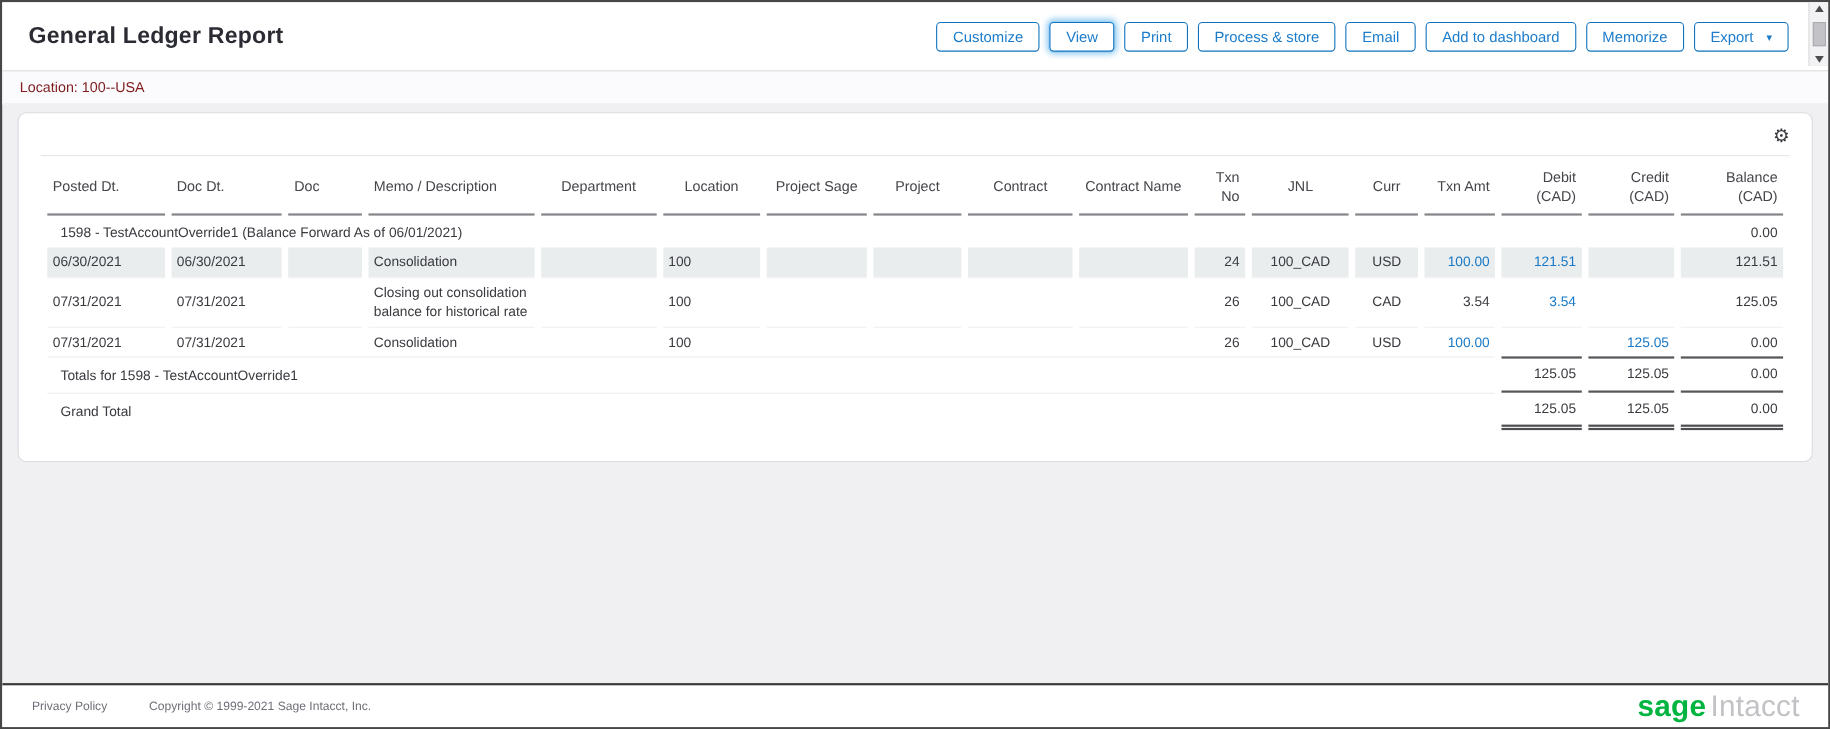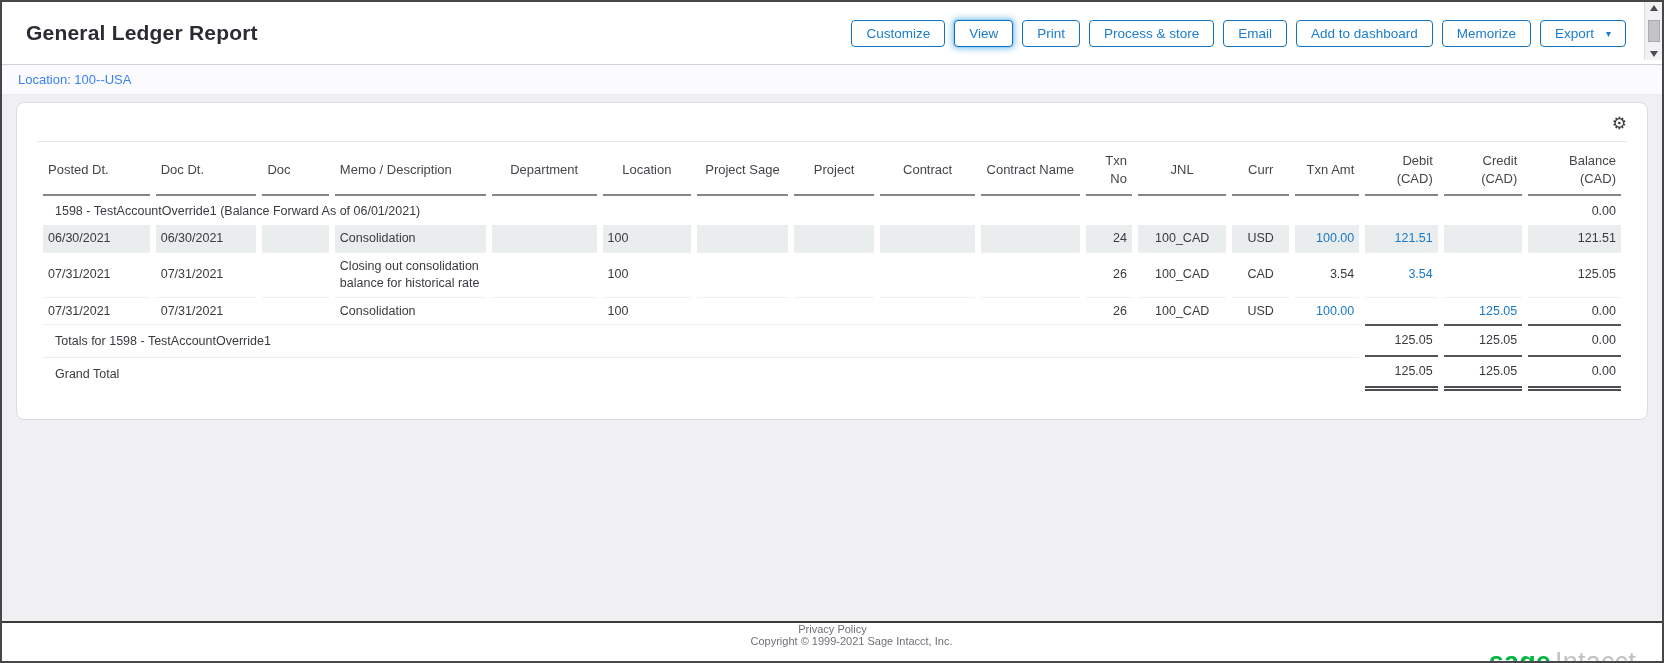--- a/index.html
+++ b/index.html
@@ -32,21 +32,21 @@
     padding:3px 0;
   }
   .sb-arrow { width:0; height:0; border-left:4px solid transparent; border-right:4px solid transparent; }
   .sb-arrow.up   { border-bottom:6px solid #4c4c50; }
   .sb-arrow.down { border-top:6px solid #4c4c50; }
   .sb-thumb { width:12px; height:22px; background:#c3c3c7; border:1px solid #ababaf; }
 
   
   .locationbar {
     height:30px; background:#fbfbfd; display:flex; align-items:center;
-    padding:0 16px; font-size:13px; color:#3b82f6; border-bottom:1px solid #ededf0;text-align:right;
+    padding:0 16px; font-size:13px; color:#7f1d1d; border-bottom:1px solid #ededf0;text-align:right;
   }
 
   
   .content { padding:7px 14px; }
   .panel {
     background:#fff; border:1px solid #dcdce0; border-radius:8px;
     padding:10px 20px 28px;
   }
   .panel-toolbar { text-align:right; height:22px; }
   .gear { font-size:17px; color:#38383e; cursor:pointer; line-height:22px; display:inline-block; }
@@ -74,21 +74,21 @@
   .link { color:#1779c7; cursor:pointer; }
   tr.totals-row td, tr.grand-row td { padding:6px 5px; }
   tr.totals-row .lbl, tr.grand-row .lbl { padding-left:12px; border-top:1px solid #ededf0; }
   .tot-amt { border-top:2px solid #55555a !important; border-bottom:2px solid #55555a; }
   .grand-amt { border-bottom:5px double #4d4d52; }
 
   
   .footer {
     position:absolute; left:0; right:0; bottom:0; height:40px;
     background:#fff; border-top:2px solid #3a3a3a;
-    display:flex; align-items:center; padding:0 26px 0 27px;flex-direction:column;
+    display:flex; align-items:center; padding:0 26px 0 27px;
   }
   .footer-link { font-size:11px; color:#6f6f78; cursor:pointer; }
   .footer-copy { font-size:11px; color:#6f6f78; margin-left:38px; }
   .brand { margin-left:auto; font-size:27px; letter-spacing:.2px; }
   .brand .sage { color:#00b53f; font-weight:700; }
   .brand .intacct { color:#c2c2c6; font-weight:400; margin-left:4px; }
 </style>
 </head>
 <body>
 

